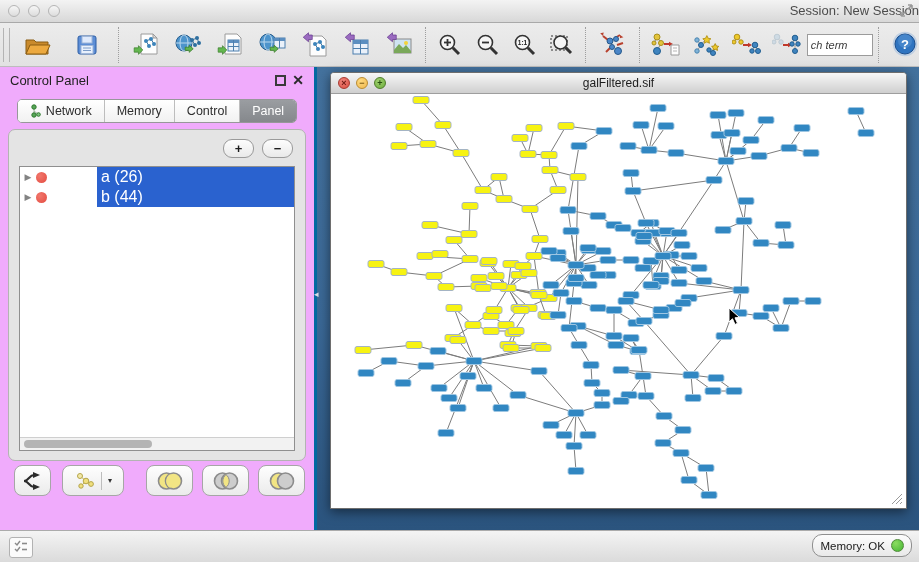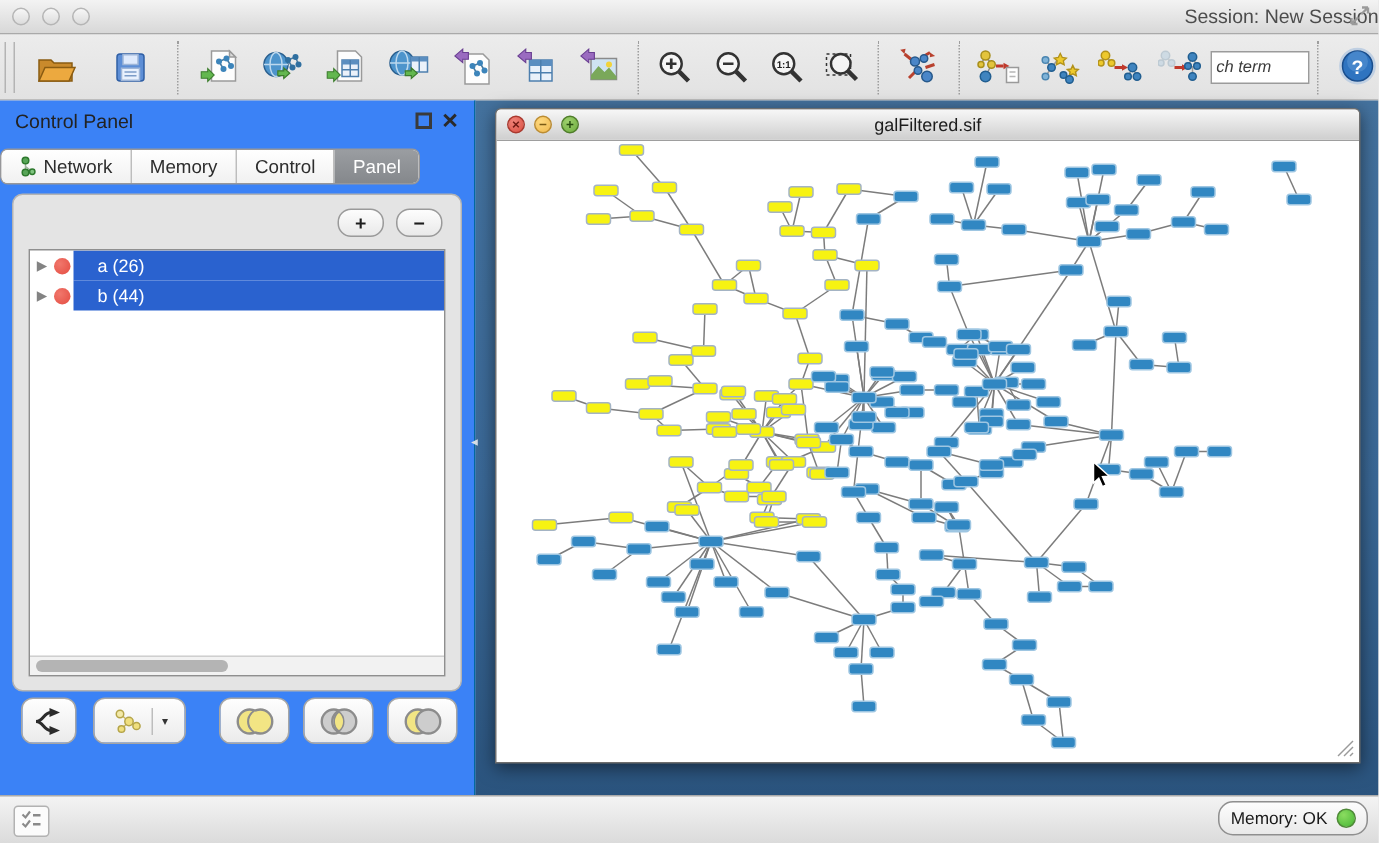--- a/index.html
+++ b/index.html
@@ -23,45 +23,45 @@
     display:flex;align-items:center;justify-content:space-between;}
   .tb-grip{width:5px;height:34px;margin-left:3px;border-left:1px solid #b4b4b4;border-right:1px solid #b4b4b4;}
   .tb-btn{width:42px;height:38px;display:flex;align-items:center;justify-content:center;border-radius:4px;}
   .tb-btn svg{display:block;}
   .tb-sep{width:1px;height:36px;border-left:1px dotted #9e9e9e;margin:0 5px;}
   .search-field{width:58px;height:20px;border:1px solid #9b9b9b;background:#fff;font-style:italic;
     font-size:11px;color:#3c3c3c;padding:0 3px;font-family:"Liberation Sans",sans-serif;}
   .help-btn{width:28px;height:28px;border:none;background:transparent;padding:0;margin-left:6px;}
 
   
-  .cpanel{position:absolute;left:0;top:67px;width:317px;height:463px;background:#3b82f6;
-    border-right:1px solid #0369a1;box-sizing:border-box;}
+  .cpanel{position:absolute;left:0;top:67px;width:317px;height:463px;background:#f0abfc;
+    border-right:3px solid #0369a1;box-sizing:border-box;}
   .cp-header{position:relative;height:28px;line-height:28px;padding-left:10px;font-size:13px;color:#222;}
   .cp-float{position:absolute;right:28px;top:8px;width:11px;height:11px;border:2px solid #3a3a3a;box-sizing:border-box;background:transparent;padding:0;}
   .cp-close{position:absolute;right:8px;top:5px;width:16px;height:16px;border:none;background:transparent;
     font-size:14px;font-weight:bold;color:#2a2a2a;line-height:16px;padding:0;}
-  .tabbar{display:flex;margin-top:4px;}
+  .tabbar{display:flex;justify-content:center;margin-top:4px;}
   .tabs{display:flex;border:1px solid #97979a;border-radius:5px;overflow:hidden;background:#fff;height:22px;}
   .tab{display:flex;align-items:center;gap:5px;padding:0 12px;font-size:12.5px;color:#2d2d2d;
     background:linear-gradient(#ffffff,#f1f1f1);border-right:1px solid #bdbdbd;}
   .tab:last-child{border-right:none;}
   .tab.active{background:linear-gradient(#9a9da1,#85888c);color:#fff;border-right:none;}
   .cp-box{position:absolute;left:8px;right:8px;top:62px;height:330px;border:1px solid #b3b3b3;
     border-radius:7px;background:#e4e4e4;}
   .addrem{position:absolute;right:12px;top:9px;display:flex;gap:8px;}
   .pill-btn{width:31px;height:19px;border:1px solid #9a9a9a;border-radius:9px;
     background:linear-gradient(#fdfdfd,#e9e9e9);font-size:13px;font-weight:bold;color:#1d1d1d;
     line-height:17px;text-align:center;padding:0;}
   .setlist{position:absolute;left:10px;right:10px;top:36px;bottom:9px;background:#fff;
     border:1px solid #8f8f8f;overflow:hidden;}
   .set-row{display:flex;align-items:center;height:20px;}
   .tri{width:16px;text-align:center;font-size:9px;color:#838383;flex:0 0 16px;}
   .dot{width:11px;height:11px;border-radius:50%;background:radial-gradient(circle at 35% 35%,#f1776c,#e44c41);
     flex:0 0 11px;margin-right:2px;}
-  .row-sel{flex:1;height:20px;line-height:20px;background:#2a62cf;color:#fff;font-size:12px;padding-left:16px;}
+  .row-sel{flex:1;height:20px;line-height:20px;background:#2a62cf;color:#fff;font-size:16px;padding-left:4px;margin-left:48px;}
   .hscroll{position:absolute;left:0;right:0;bottom:0;height:12px;background:#f2f2f2;border-top:1px solid #cfcfcf;}
   .hthumb{position:absolute;left:4px;top:2px;width:128px;height:8px;border-radius:4px;background:#b4b4b4;}
   .cp-actions{position:absolute;left:0;right:0;top:398px;height:34px;}
   .act-btn{position:absolute;height:31px;border:1px solid #a6a6a6;border-radius:8px;
     background:linear-gradient(#fefefe,#ebebeb);display:flex;align-items:center;justify-content:center;padding:0;}
 
   
   .desktop{position:absolute;left:317px;top:67px;width:602px;height:463px;
     background:linear-gradient(180deg,#44729e 0%,#3a6896 55%,#2b547e 100%);}
   .collapse-handle{position:absolute;left:-3px;top:222px;font-size:9px;color:#d8dee6;}

